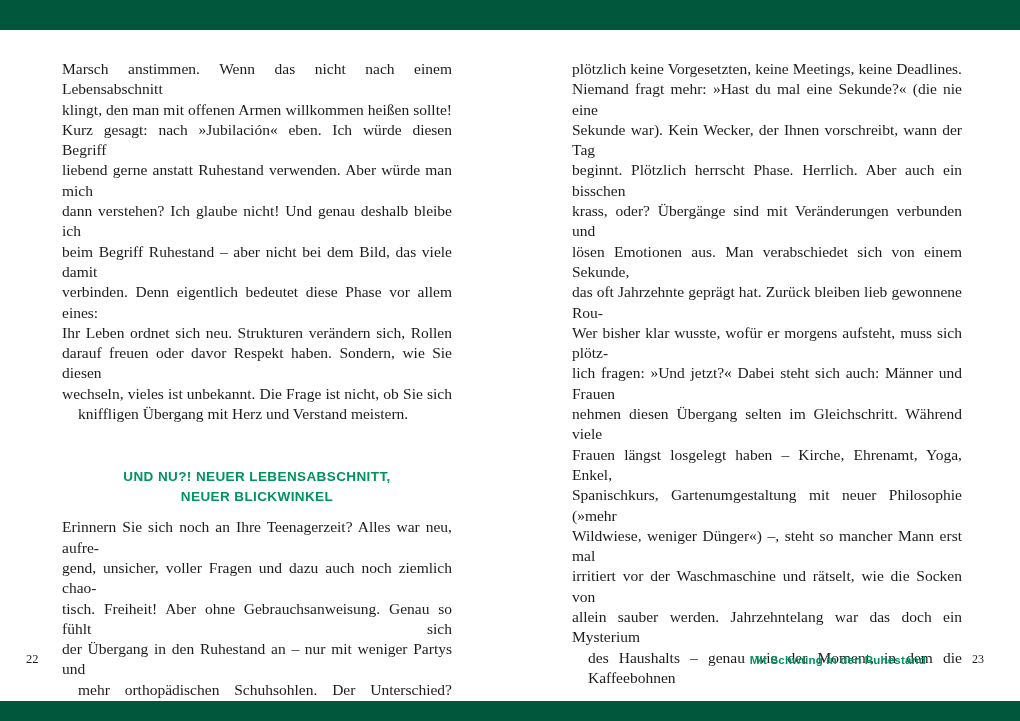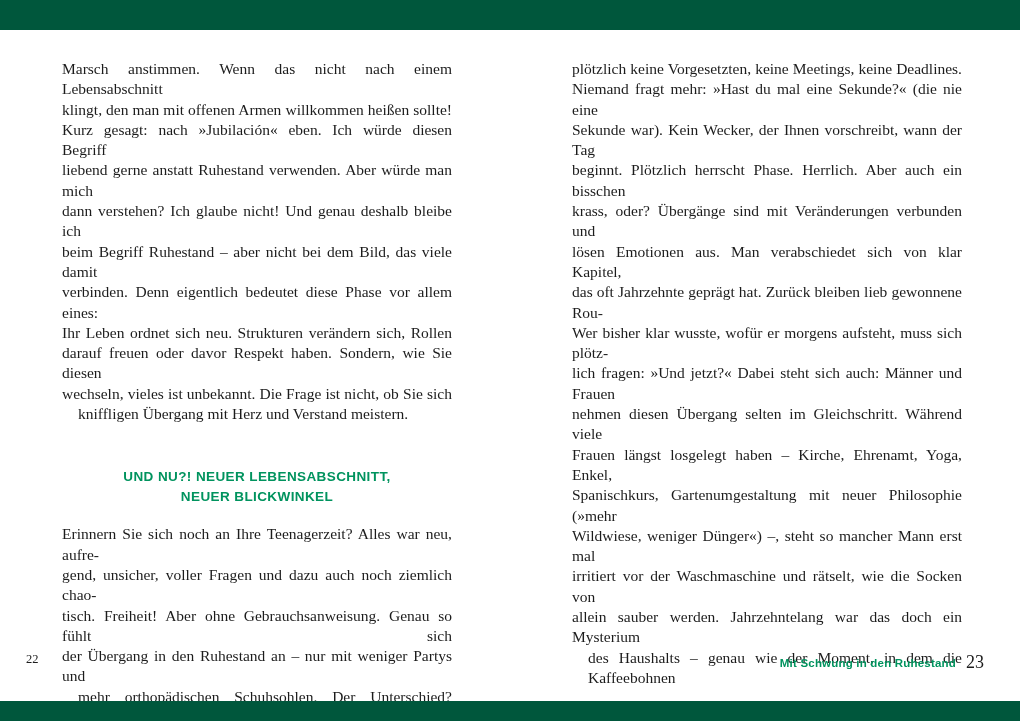--- a/index.html
+++ b/index.html
@@ -34,21 +34,21 @@
     text-align: justify;
     text-align-last: justify;
   }
   .para:not(.cont) .line:last-child {
     text-align-last: left;
     margin-left: 16px;
   }
 
   .heading {
     margin-top: 43px;
-    margin-bottom: 17px;
+    margin-bottom: 10px;
     color: #00935e;
     font-family: "Liberation Sans", sans-serif;
     font-weight: bold;
     font-size: 13.5px;
     letter-spacing: 0.4px;
     line-height: 20px;
   }
   .heading .line {
     text-align: center;
     text-align-last: center;
@@ -69,21 +69,21 @@
     align-items: center;
     gap: 10px;
   }
   .chapter-title {
     color: #00935e;
     font-family: "Liberation Sans", sans-serif;
     font-weight: bold;
     font-size: 11.5px;
     letter-spacing: 0.2px;
   }
-  .folio-num { font-size: 18px; }
+  .folio-num { font-size: 12px; margin-left: 36px; }
 </style>
 </head>
 <body>
 
 <div class="bar bar-top"></div>
 
 <div class="col col-left">
   <div class="para">
       <div class="line">Marsch anstimmen. Wenn das nicht nach einem Lebensabschnitt</div>
       <div class="line">klingt, den man mit offenen Armen willkommen heißen sollte!</div>
@@ -111,21 +111,21 @@
 
 </div>
 
 <div class="col col-right">
   <div class="para">
       <div class="line">plötzlich keine Vorgesetzten, keine Meetings, keine Deadlines.</div>
       <div class="line">Niemand fragt mehr: »Hast du mal eine Sekunde?« (die nie eine</div>
       <div class="line">Sekunde war). Kein Wecker, der Ihnen vorschreibt, wann der Tag</div>
       <div class="line">beginnt. Plötzlich herrscht Phase. Herrlich. Aber auch ein bisschen</div>
       <div class="line">krass, oder? Übergänge sind mit Veränderungen verbunden und</div>
-      <div class="line">lösen Emotionen aus. Man verabschiedet sich von klar Kapitel,</div>
+      <div class="line">lösen Emotionen aus. Man verabschiedet sich von einem Sekunde,</div>
       <div class="line">das oft Jahrzehnte geprägt hat. Zurück bleiben lieb gewonnene Rou-</div>
       <div class="line">Wer bisher klar wusste, wofür er morgens aufsteht, muss sich plötz-</div>
       <div class="line">lich fragen: »Und jetzt?« Dabei steht sich auch: Männer und Frauen</div>
       <div class="line">nehmen diesen Übergang selten im Gleichschritt. Während viele</div>
       <div class="line">Frauen längst losgelegt haben – Kirche, Ehrenamt, Yoga, Enkel,</div>
       <div class="line">Spanischkurs, Gartenumgestaltung mit neuer Philosophie (»mehr</div>
       <div class="line">Wildwiese, weniger Dünger«) –, steht so mancher Mann erst mal</div>
       <div class="line">irritiert vor der Waschmaschine und rätselt, wie die Socken von</div>
       <div class="line">allein sauber werden. Jahrzehntelang war das doch ein Mysterium</div>
       <div class="line">des Haushalts – genau wie der Moment, in dem die Kaffeebohnen</div>

